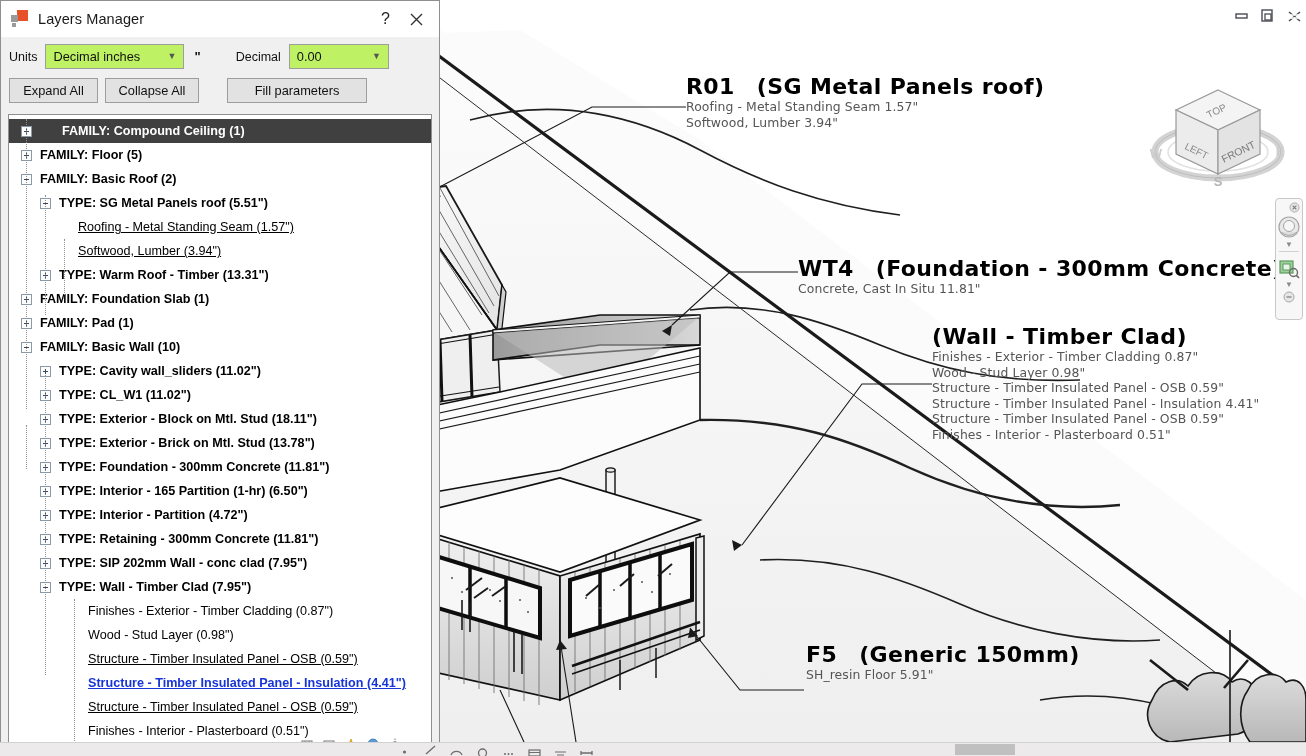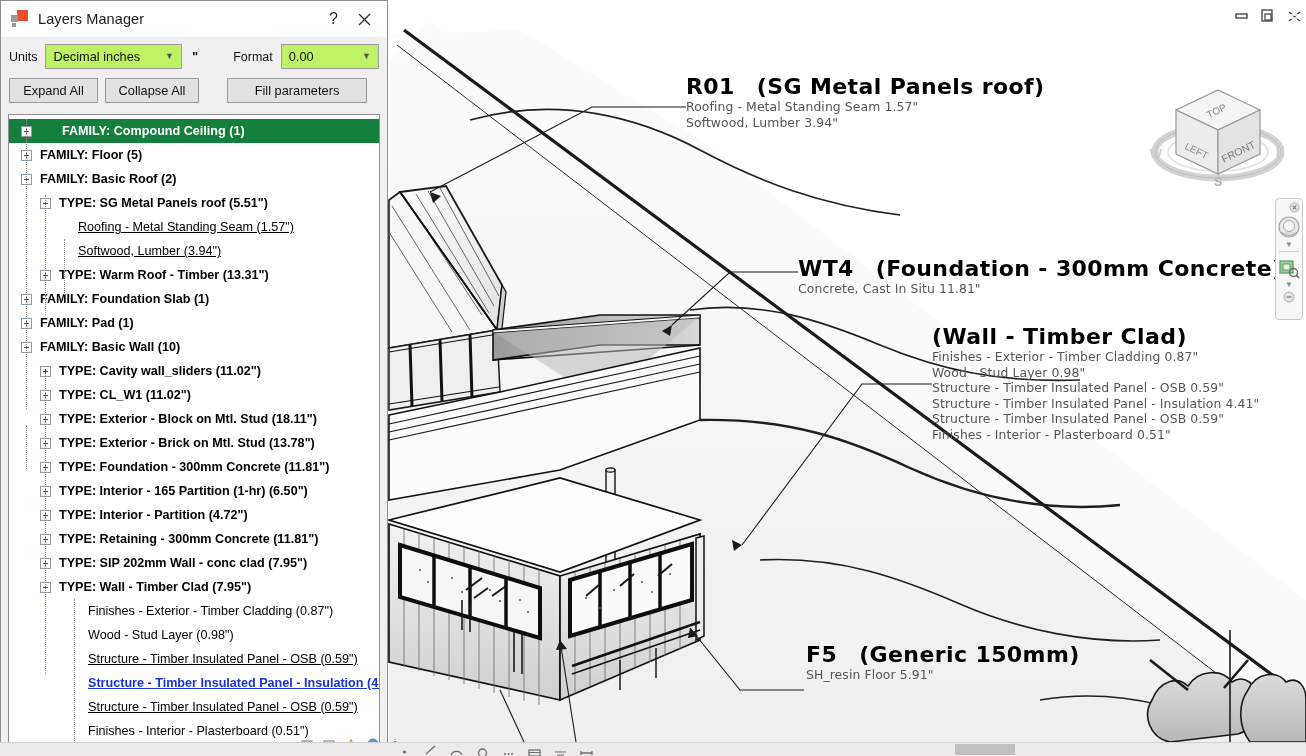--- a/index.html
+++ b/index.html
@@ -57,21 +57,21 @@
     position: absolute; left: 0; top: 20px; width: 14px; height: 722px;
     background: #f0f0f0; border-right: 1px solid #a0a0a0;
     overflow: hidden; font-size: 9px; color: #333;
   }
   #left-strip .ls-row { height: 24px; line-height: 24px; padding-left: 1px; overflow: hidden; }
   #left-strip .ls-row.blue { color: #1a5fb4; }
   #left-strip .ls-row.orange { color: #c06000; }
 
   
   #dialog {
-    position: absolute; left: 0; top: 0; width: 388px; height: 752px;
+    position: absolute; left: 0; top: 0; width: 440px; height: 752px;
     background: #f0f0f0; border: 1px solid #8f8f8f;
     display: flex; flex-direction: column;
   }
   #dlg-title {
     height: 36px; background: #ffffff; display: flex; align-items: center;
     padding: 0 6px 0 10px; flex: 0 0 auto;
   }
   #dlg-icon { width: 18px; height: 18px; position: relative; margin-right: 9px; flex: 0 0 auto; }
   #dlg-icon .sq1 { position: absolute; left: 6px; top: 0px; width: 11px; height: 11px; background: #e8502a; }
   #dlg-icon .sq2 { position: absolute; left: 0px; top: 5px; width: 7px; height: 7px; background: #9a9a9a; }
@@ -127,21 +127,21 @@
   .trow .tgl.plus::after {
     content: ''; position: absolute; left: 4px; top: 2px; width: 1px; height: 5px; background: #3a4a5a;
   }
   .trow .dots { width: 7px; flex: 0 0 auto; }
   .trow .lbl { padding-left: 1px; }
   .trow.lvl-fam { padding-left: 12px; }
   .trow.lvl-type { padding-left: 31px; }
   .trow.lvl-layer { padding-left: 50px; }
   .trow.lvl-layer2 { padding-left: 60px; }
   .trow.bold .lbl { font-weight: bold; }
-  .trow.sel { background: #15803d; gap: 11px; }
+  .trow.sel { background: #404040; gap: 11px; }
   .trow.sel .lbl { color: #ffffff; font-weight: bold; }
   .trow.sel .tgl { background: #fcfcfc; }
   .trow .lbl.u { text-decoration: underline; }
   .trow .lbl.blue { color: #1734d6; font-weight: bold; text-decoration: underline; }
   .vline { position: absolute; width: 1px; border-left: 1px dotted #909090; }
 
   
   #statusbar {
     position: absolute; left: 0; bottom: 0; width: 1306px; height: 14px;
     background: #eceaea; border-top: 1px solid #d2d0d0;
@@ -522,21 +522,21 @@
     </div>
 
     <div id="dlg-controls">
       <div class="ctl-row">
         <span class="ctl-label">Units</span>
         <div class="combo" id="units-combo">
           <span class="cv">Decimal inches</span>
           <span class="chev">▼</span>
         </div>
         <span class="inch-mark">"</span>
-        <span class="ctl-label" id="format-label">Format</span>
+        <span class="ctl-label" id="format-label">Decimal</span>
         <div class="combo" id="format-combo">
           <span class="cv">0.00</span>
           <span class="chev">▼</span>
         </div>
       </div>
     </div>
 
     <div id="dlg-buttons">
       <div class="btn" id="btn-expand">Expand All</div>
       <div class="btn" id="btn-collapse">Collapse All</div>

